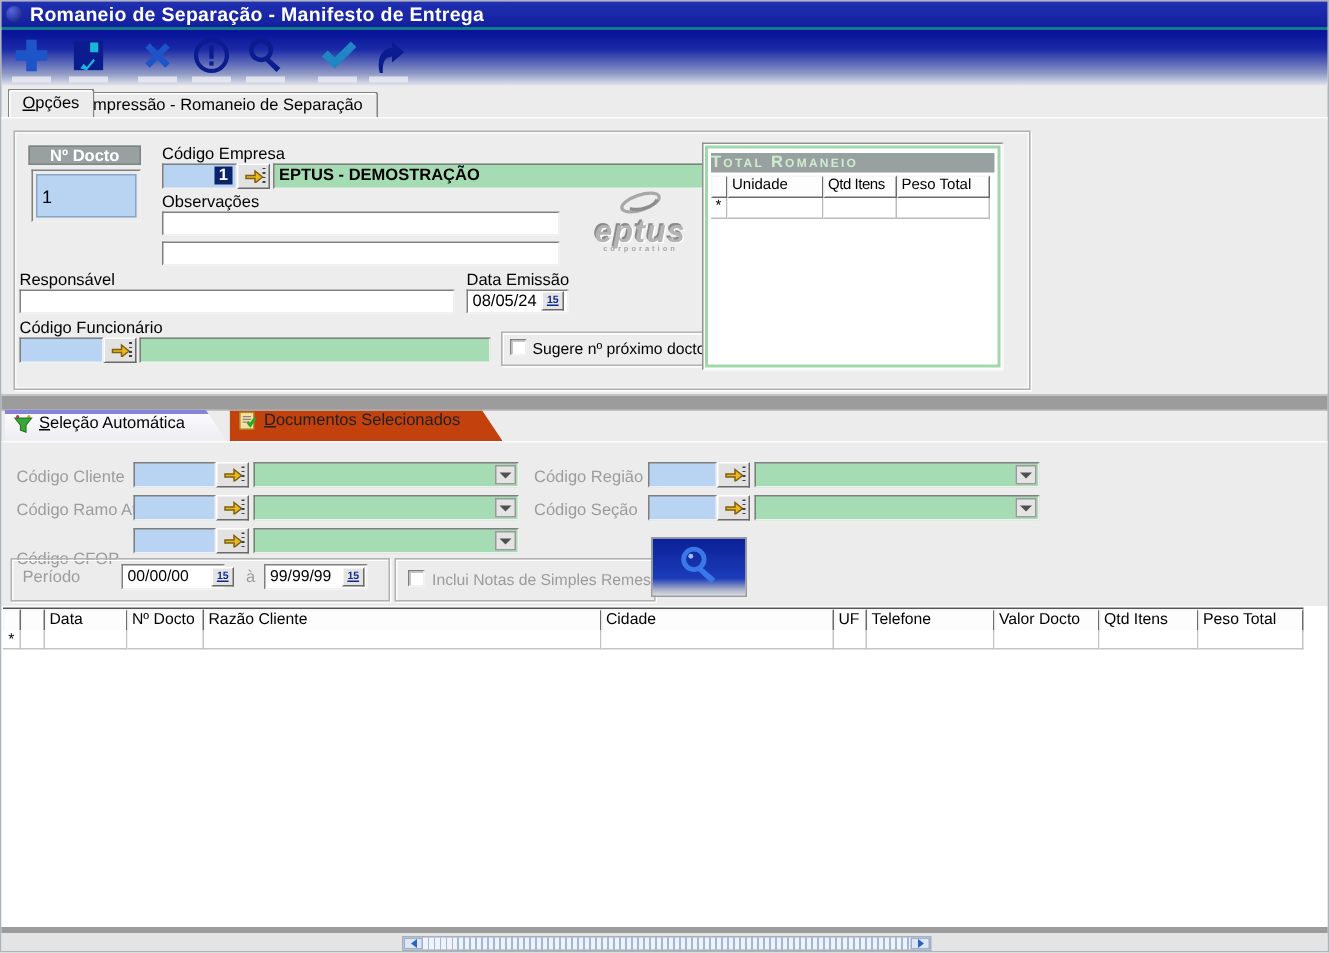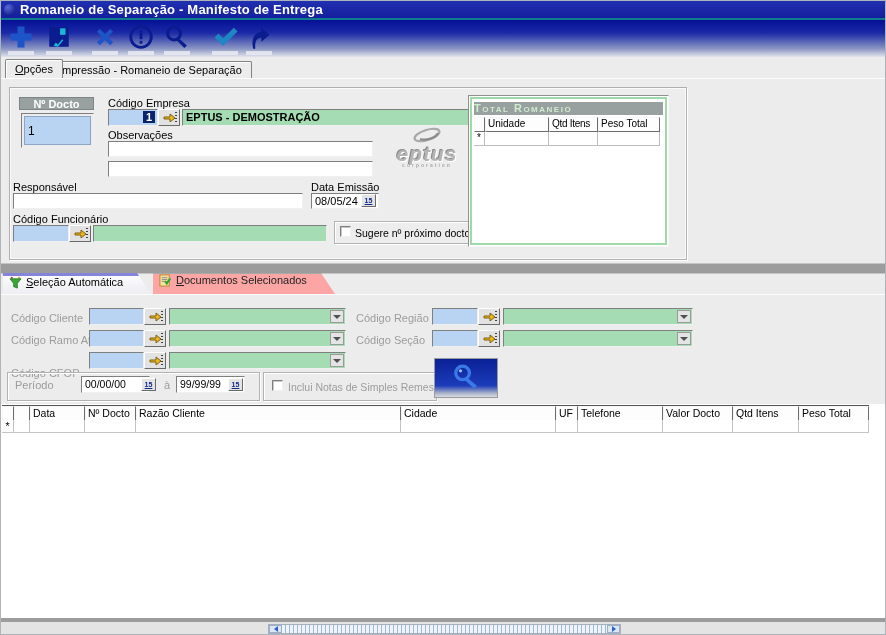--- a/index.html
+++ b/index.html
@@ -64,21 +64,21 @@
     font-size:10px;padding:0 2px;overflow:hidden;white-space:nowrap;}
   .mtbl-c{background:#fff;box-sizing:border-box;border-right:1px solid #bcbcbc;border-bottom:1px solid #bcbcbc;
     font-size:10px;padding:0 2px;overflow:hidden;}
 
   
   .splitter{position:absolute;left:0;top:262px;width:884px;height:9px;background:#9c9c9c;
     border-top:1px solid #c4c4c4;border-bottom:1px solid #c4c4c4;}
   .btab{position:absolute;top:272px;height:21px;display:flex;gap:4px;padding:0 18px 0 6px;
     box-sizing:border-box;clip-path:polygon(0 0,calc(100% - 14px) 0,100% 100%,0 100%);font-size:11px;white-space:nowrap;}
   .btab.active{background:linear-gradient(180deg,#fbfbfd,#ededf2);border-top:3px solid #8484d8;z-index:2;}
-  .btab.inactive{background:#fca5a5;border-top:1px solid #a8a8a8;color:#222;}
+  .btab.inactive{background:#c2410c;border-top:1px solid #a8a8a8;color:#222;}
   .filterpane{position:absolute;left:0;top:293px;width:884px;height:109px;background:#ececec;border-top:1px solid #fdfdfd;}
 
   
   .searchbtn{position:absolute;left:433px;top:357px;width:64px;height:40px;box-sizing:border-box;
     border:1px solid #9a9a9a;background:linear-gradient(180deg,#0a2096 0%,#1c3cba 70%,#aab2c8 90%,#d8dce4 100%);
     display:flex;align-items:center;justify-content:center;}
 
   
   .gridarea{position:absolute;left:0;top:403px;width:884px;height:214px;background:#fff;}
   .grow{position:absolute;left:1px;display:flex;}

